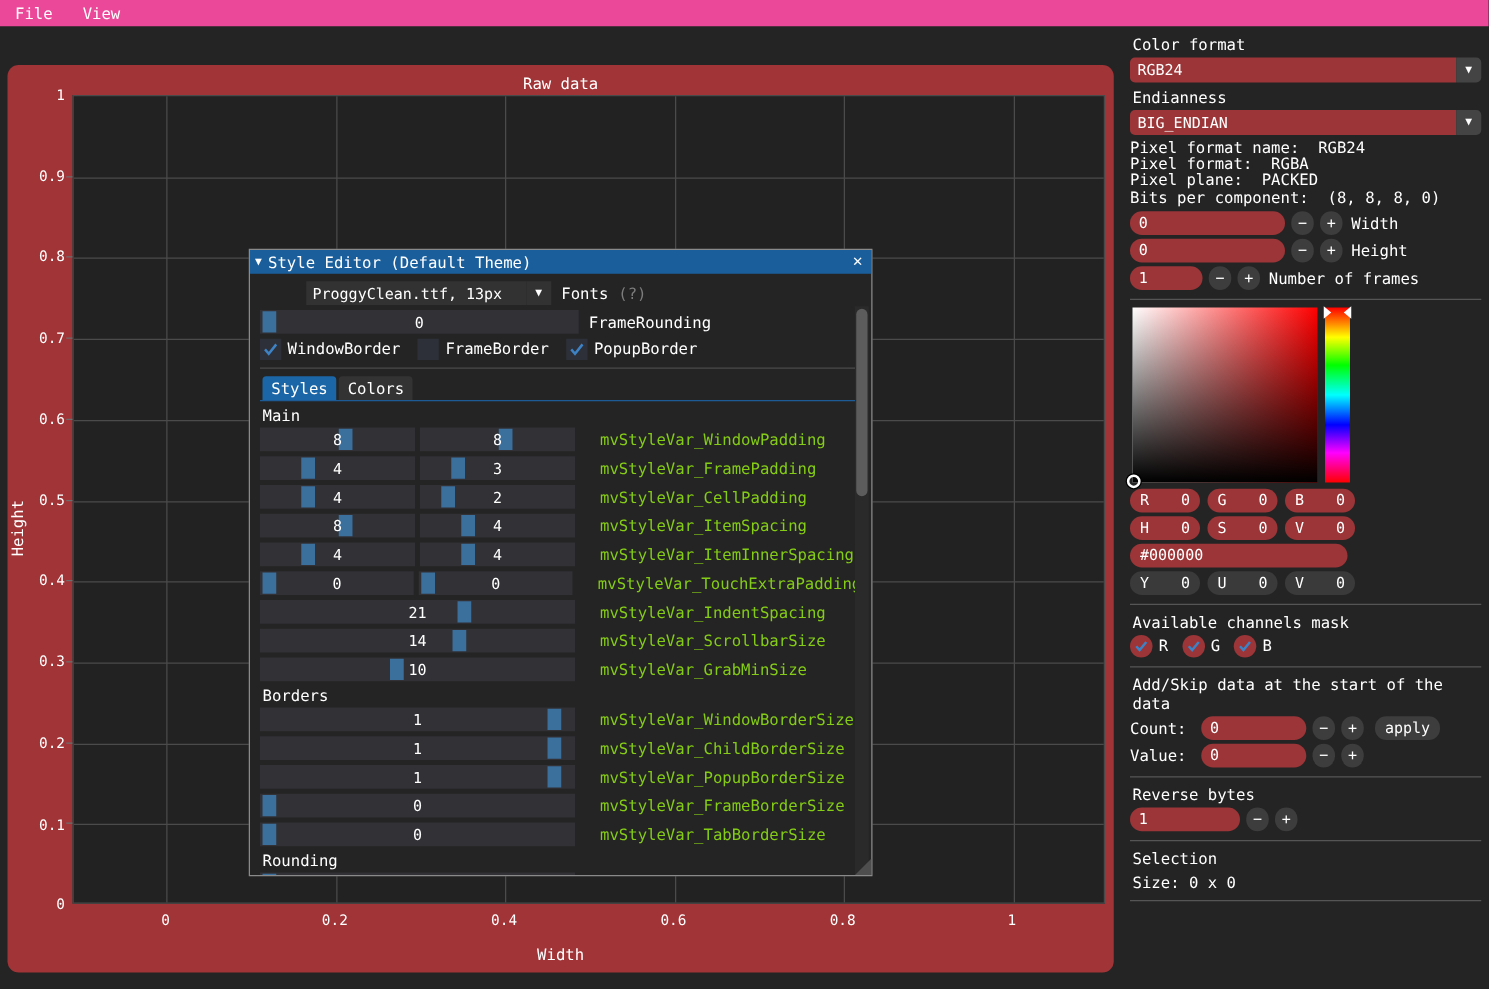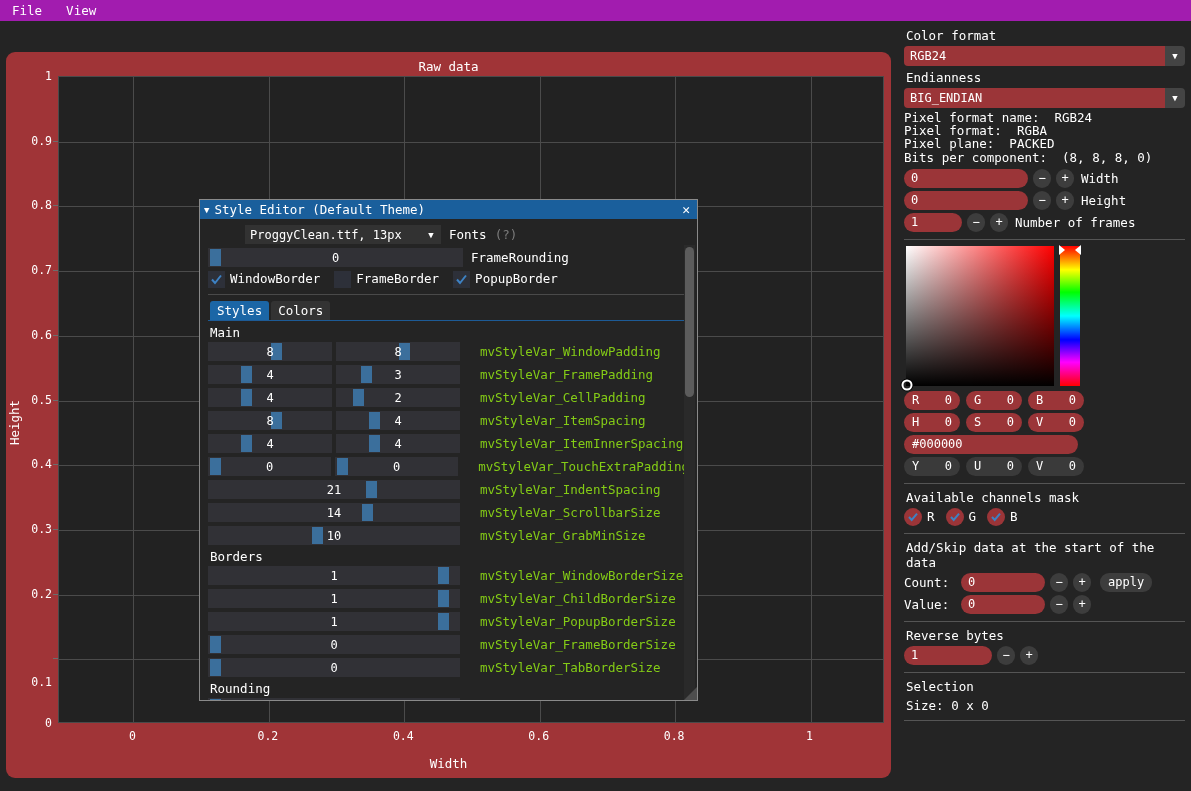--- a/index.html
+++ b/index.html
@@ -9,21 +9,21 @@
     font-family: "DejaVu Sans Mono", "Liberation Mono", monospace;
     font-size: 12px;
     color: #e8e8e8;
     overflow: hidden;
   }
   #app { position: relative; width: 1191px; height: 791px; }
 
   
   .menubar {
     position: absolute; left: 0; top: 0; width: 1191px; height: 21px;
-    background: #a21caf;
+    background: #ec4899;
     display: flex; align-items: center; padding-left: 8px; gap: 16px;
   }
   .menuitem { font-size: 12.5px; color: #ffffff; padding: 1px 4px; cursor: default; }
 
   
   .tabbar {
     position: absolute; left: 0; top: 24px; width: 890px; height: 22px;
     border-bottom: 1px solid #1d5b96;
     background: #242424;
   }
@@ -282,21 +282,21 @@
         <div class="gridline-h" style="top: 452.9px;"></div>
         <div class="gridline-h" style="top: 388.2px;"></div>
         <div class="gridline-h" style="top: 323.5px;"></div>
         <div class="gridline-h" style="top: 258.8px;"></div>
         <div class="gridline-h" style="top: 194.1px;"></div>
         <div class="gridline-h" style="top: 129.4px;"></div>
         <div class="gridline-h" style="top: 64.7px;"></div>
       </div>
     <div id="y-ticks">
         <div class="ytick" style="top: 671px; left: 0px; width: 46px;">0</div>
-        <div class="ytick" style="top: 630px; left: 0px; width: 46px;">0.1</div>
+        <div class="ytick" style="top: 608px; left: 0px; width: 46px;">0.1</div>
         <div class="ytick-mark" style="left: 47px; top: 606.3px;"></div>
         <div class="ytick" style="top: 541.6px; left: 0px; width: 46px;">0.2</div>
         <div class="ytick-mark" style="left: 47px; top: 541.6px;"></div>
         <div class="ytick" style="top: 476.9px; left: 0px; width: 46px;">0.3</div>
         <div class="ytick-mark" style="left: 47px; top: 476.9px;"></div>
         <div class="ytick" style="top: 412.2px; left: 0px; width: 46px;">0.4</div>
         <div class="ytick-mark" style="left: 47px; top: 412.2px;"></div>
         <div class="ytick" style="top: 347.5px; left: 0px; width: 46px;">0.5</div>
         <div class="ytick-mark" style="left: 47px; top: 347.5px;"></div>
         <div class="ytick" style="top: 282.8px; left: 0px; width: 46px;">0.6</div>

